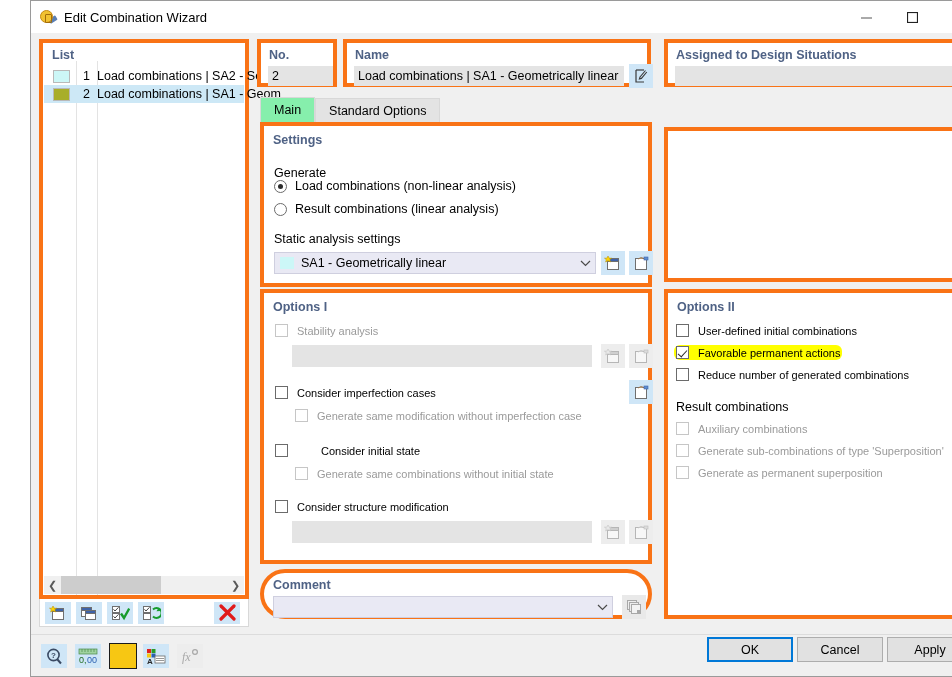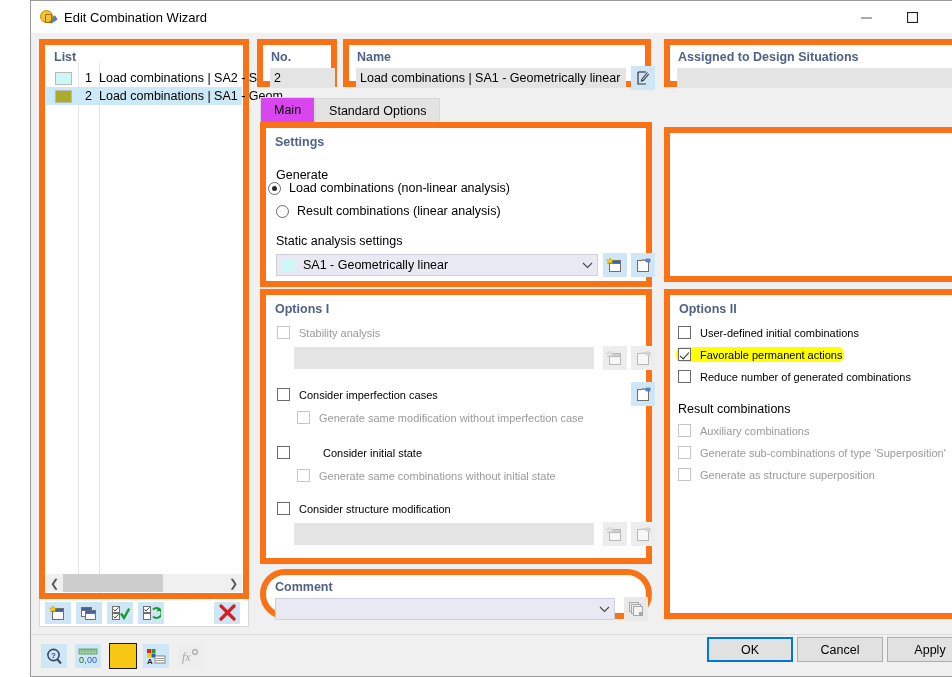--- a/index.html
+++ b/index.html
@@ -56,21 +56,21 @@
     width: 46px; height: 32px;
     display: flex; align-items: center; justify-content: center;
     background: #ffffff;
   }
   .win-btn svg { display: block; }
 
   
   .panel {
     position: absolute;
     background: #ffffff;
-    border: 6px solid #f97316;
+    border: 4px solid #f97316;
   }
   .panel-title {
     color: #4f6285;
     font-weight: bold;
     font-size: 12.5px;
   }
 
   
   #list-panel { left: 8px; top: 38px; width: 210px; height: 560px; }
   #list-title { position: absolute; left: 9px; top: 5px; }
@@ -156,21 +156,21 @@
 
   
   .tabstrip { position: absolute; left: 229px; top: 96px; height: 26px; display: flex; align-items: flex-end; }
   .tab {
     height: 25px; padding: 0 13px;
     display: flex; align-items: center;
     font-size: 12.5px; color: #000;
     border: 1px solid #d8d8d8; border-bottom: none;
     background: #e3e3e3; margin-right: 0px;
   }
-  .tab.active { background: #d946ef; height: 26px; border-bottom: 1px solid #ffffff; }
+  .tab.active { background: #86efac; height: 26px; border-bottom: 1px solid #ffffff; }
 
   
   #settings-panel { left: 229px; top: 121px; width: 392px; height: 165px; }
   #settings-title { position: absolute; left: 9px; top: 7px; }
   .lbl { position: absolute; font-size: 12.5px; color: #000; }
 
   .radio-row { position: absolute; display: flex; align-items: center; }
   .radio {
     width: 13px; height: 13px; border-radius: 50%;
     border: 1px solid #6b6b6b; background: #fff;
@@ -386,21 +386,21 @@
   </div>
 
   <div class="tabstrip">
     <div class="tab active">Main</div>
     <div class="tab">Standard Options</div>
   </div>
 
   <div class="panel" id="settings-panel">
     <div class="panel-title" id="settings-title">Settings</div>
     <div class="lbl" style="left:10px; top:40px;">Generate</div>
-    <div class="radio-row" style="left:2px; top:53px;">
+    <div class="radio-row" style="left:10px; top:53px;">
       <span class="radio on"></span>
       <span>Load combinations (non-linear analysis)</span>
     </div>
     <div class="radio-row" style="left:10px; top:76px;">
       <span class="radio"></span>
       <span>Result combinations (linear analysis)</span>
     </div>
     <div class="lbl" style="left:10px; top:106px;">Static analysis settings</div>
     <div class="combo" style="left:10px; top:126px; width:322px;">
       <span class="cswatch" style="background:#ccf7f7;"></span>
@@ -541,21 +541,21 @@
     <div class="cb-row" style="left:8px; top:129px;">
       <span class="cb dim"></span>
       <span class="cb-label dim">Auxiliary combinations</span>
     </div>
     <div class="cb-row" style="left:8px; top:151px;">
       <span class="cb dim"></span>
       <span class="cb-label dim">Generate sub-combinations of type 'Superposition'</span>
     </div>
     <div class="cb-row" style="left:8px; top:173px;">
       <span class="cb dim"></span>
-      <span class="cb-label dim">Generate as structure superposition</span>
+      <span class="cb-label dim">Generate as permanent superposition</span>
     </div>
   </div>
 
   <div id="bottombar">
     <div class="bbtn" style="left:10px;">
       <svg width="17" height="17" viewBox="0 0 17 17">
         <circle cx="7.5" cy="7" r="5.6" fill="none" stroke="#3a4a63" stroke-width="1.6"></circle>
         <text x="7.5" y="10" font-size="8" font-family="Liberation Sans" fill="#3a4a63" text-anchor="middle" font-weight="bold">?</text>
         <line x1="11" y1="11" x2="15" y2="15.5" stroke="#3a4a63" stroke-width="2"></line>
       </svg>

